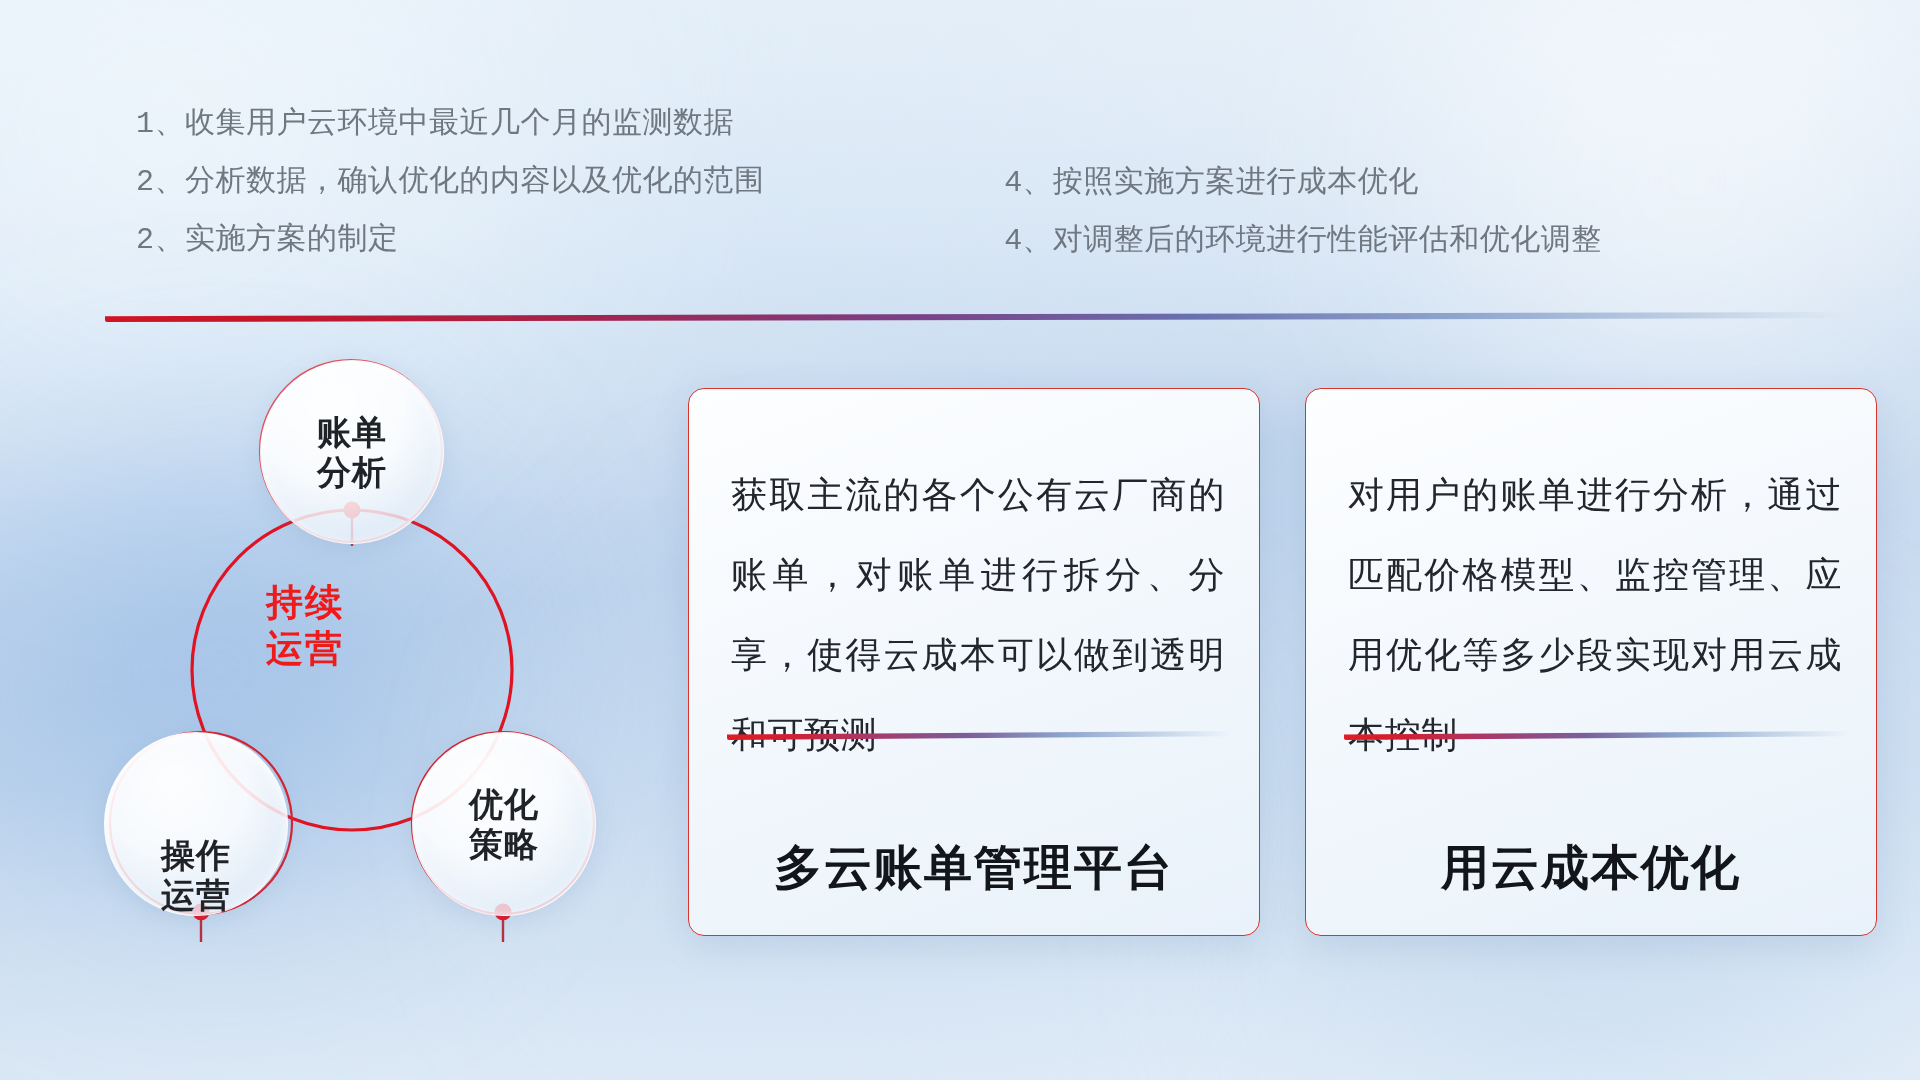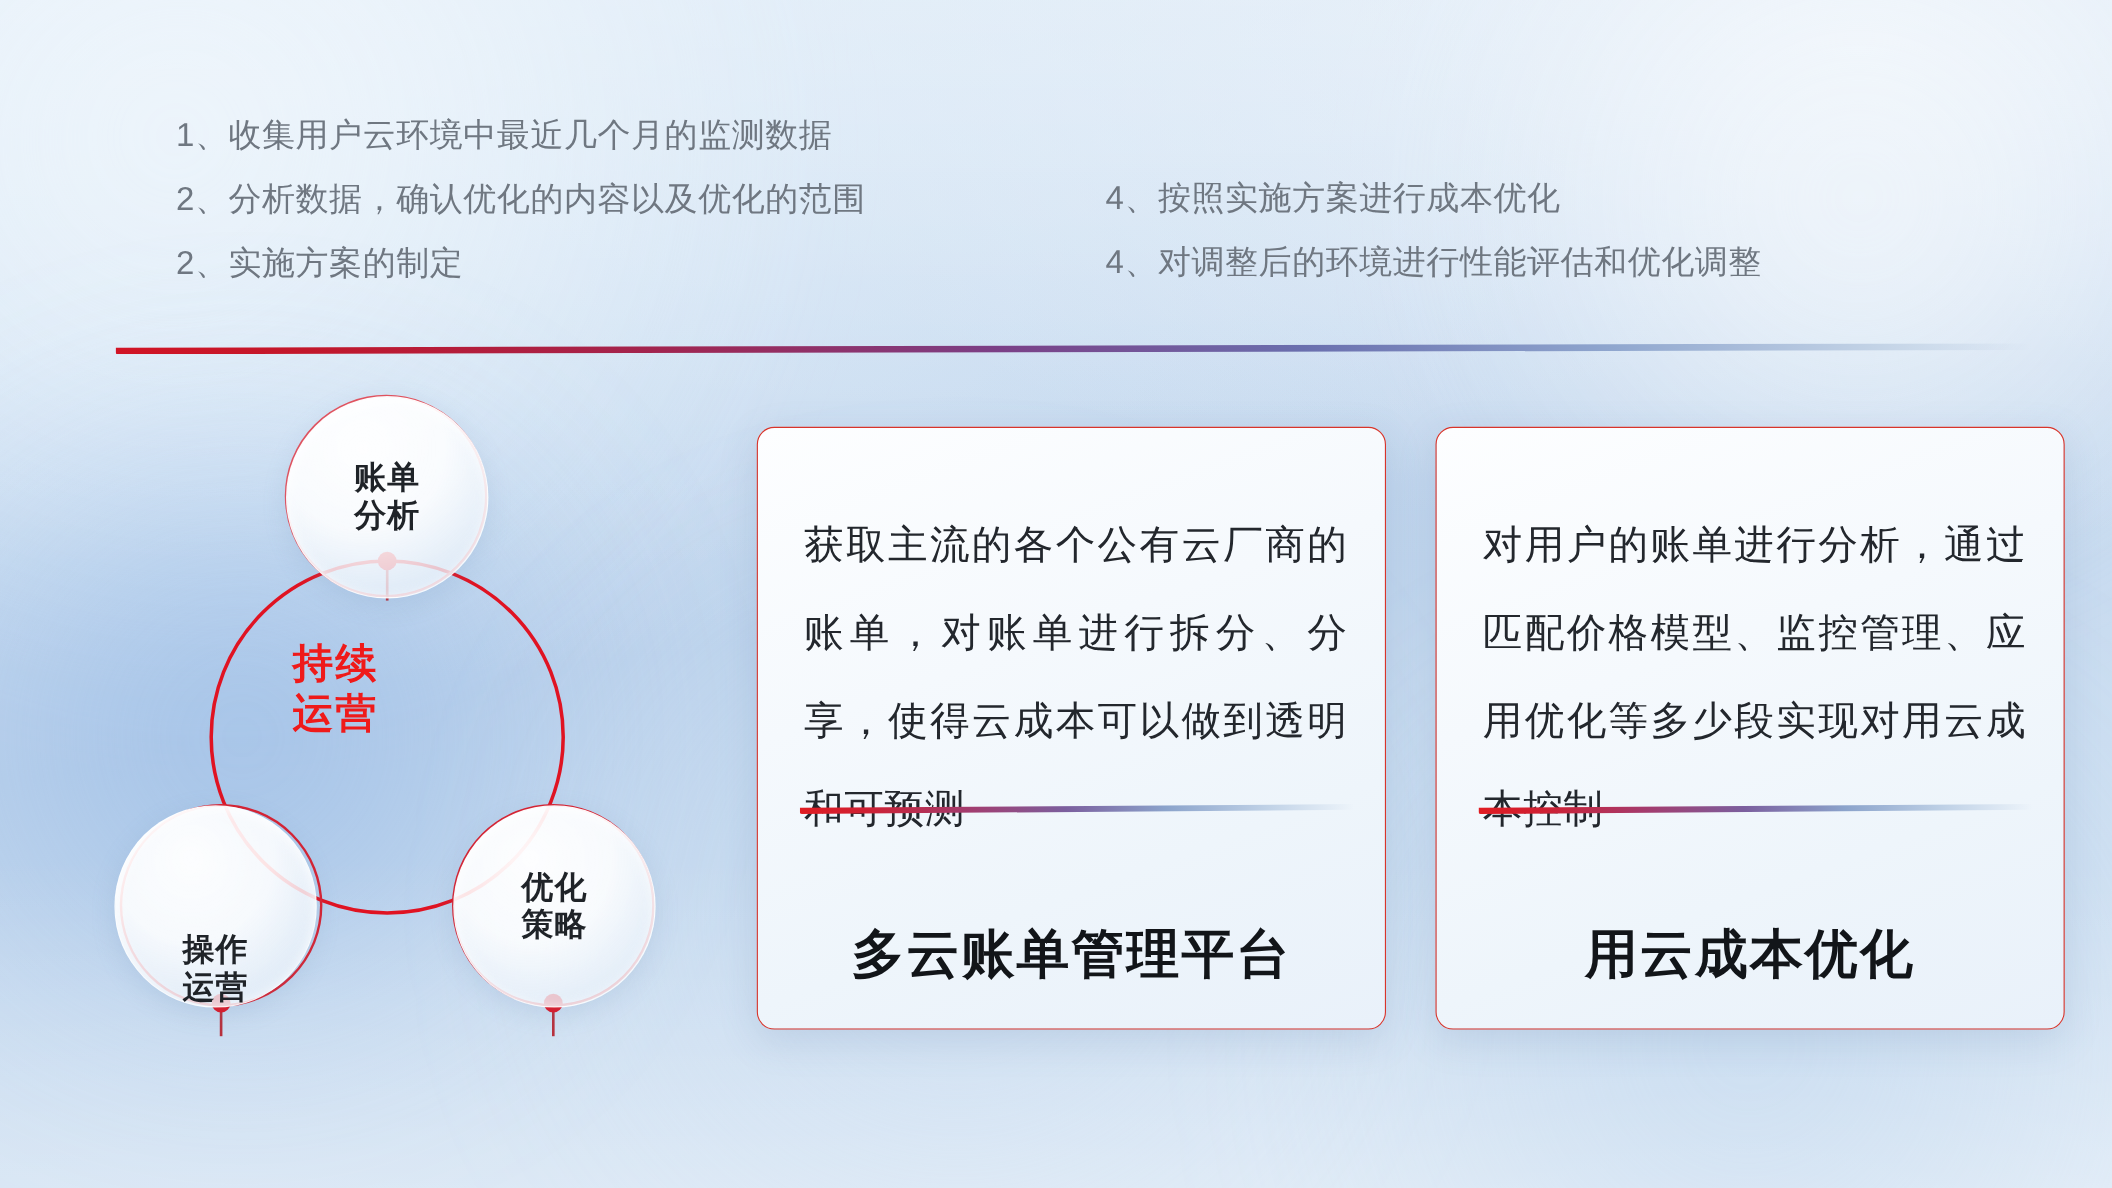--- a/index.html
+++ b/index.html
@@ -37,21 +37,21 @@
     position:absolute;left:0;right:0;bottom:0;height:300px;
     background:linear-gradient(0deg,rgba(255,255,255,.28) 0%,rgba(255,255,255,0) 100%);
   }
 
   
   .bullets{position:absolute;z-index:4;color:#6b7280;}
   .bullets .ln{
     font-size:30px;line-height:58px;white-space:nowrap;
     color:#6f7781;font-weight:400;letter-spacing:.5px;
   }
-  #bullets-left{left:160px;top:95px;}
+  #bullets-left{left:136px;top:95px;font-family:Liberation Mono, monospace;}
   #bullets-right{left:1005px;top:152px;}
 
   
   .divider{
     position:absolute;left:105px;top:312px;width:1742px;height:10px;z-index:4;
   }
   .divider .bar{
     position:absolute;left:0;top:0;width:100%;height:100%;
     background:linear-gradient(90deg,#d11425 0%,#c2172b 10%,#a2244e 28%,#7b3f86 46%,
                #6a6fae 62%,#8fa6ce 78%,#c3d3e6 92%,rgba(210,224,238,0) 100%);
@@ -63,21 +63,21 @@
   #venn{position:absolute;left:100px;top:350px;width:560px;height:600px;z-index:5;}
   #venn svg{position:absolute;left:0;top:0;}
   .bub{
     position:absolute;border-radius:50%;
     background:radial-gradient(circle at 38% 26%,rgba(255,255,255,.97) 0%,rgba(255,255,255,.88) 42%,rgba(236,243,250,.80) 72%,rgba(223,235,248,.66) 100%);
     box-shadow:inset 0 2px 12px rgba(255,255,255,.95), 0 6px 22px rgba(110,145,185,.18);
     border:1px solid rgba(255,255,255,.75);
     display:flex;align-items:center;justify-content:center;text-align:center;
   }
   .bub-label{
-    font-size:29px;line-height:1.18;font-weight:700;color:#1f2328;letter-spacing:1px;
+    font-size:34px;line-height:1.18;font-weight:700;color:#1f2328;letter-spacing:1px;
     white-space:pre-line;
   }
   #bub-top{left:160px;top:10px;width:182px;height:182px;}
   #bub-left{left:4px;top:382px;width:182px;height:182px;align-items:flex-end;}
   #bub-right{left:312px;top:382px;width:182px;height:182px;}
   #center-label{
     position:absolute;left:110px;top:230px;width:190px;text-align:center;
     font-size:37px;line-height:1.24;font-weight:700;color:#ef1a1a;letter-spacing:2px;
     white-space:pre-line;
   }

